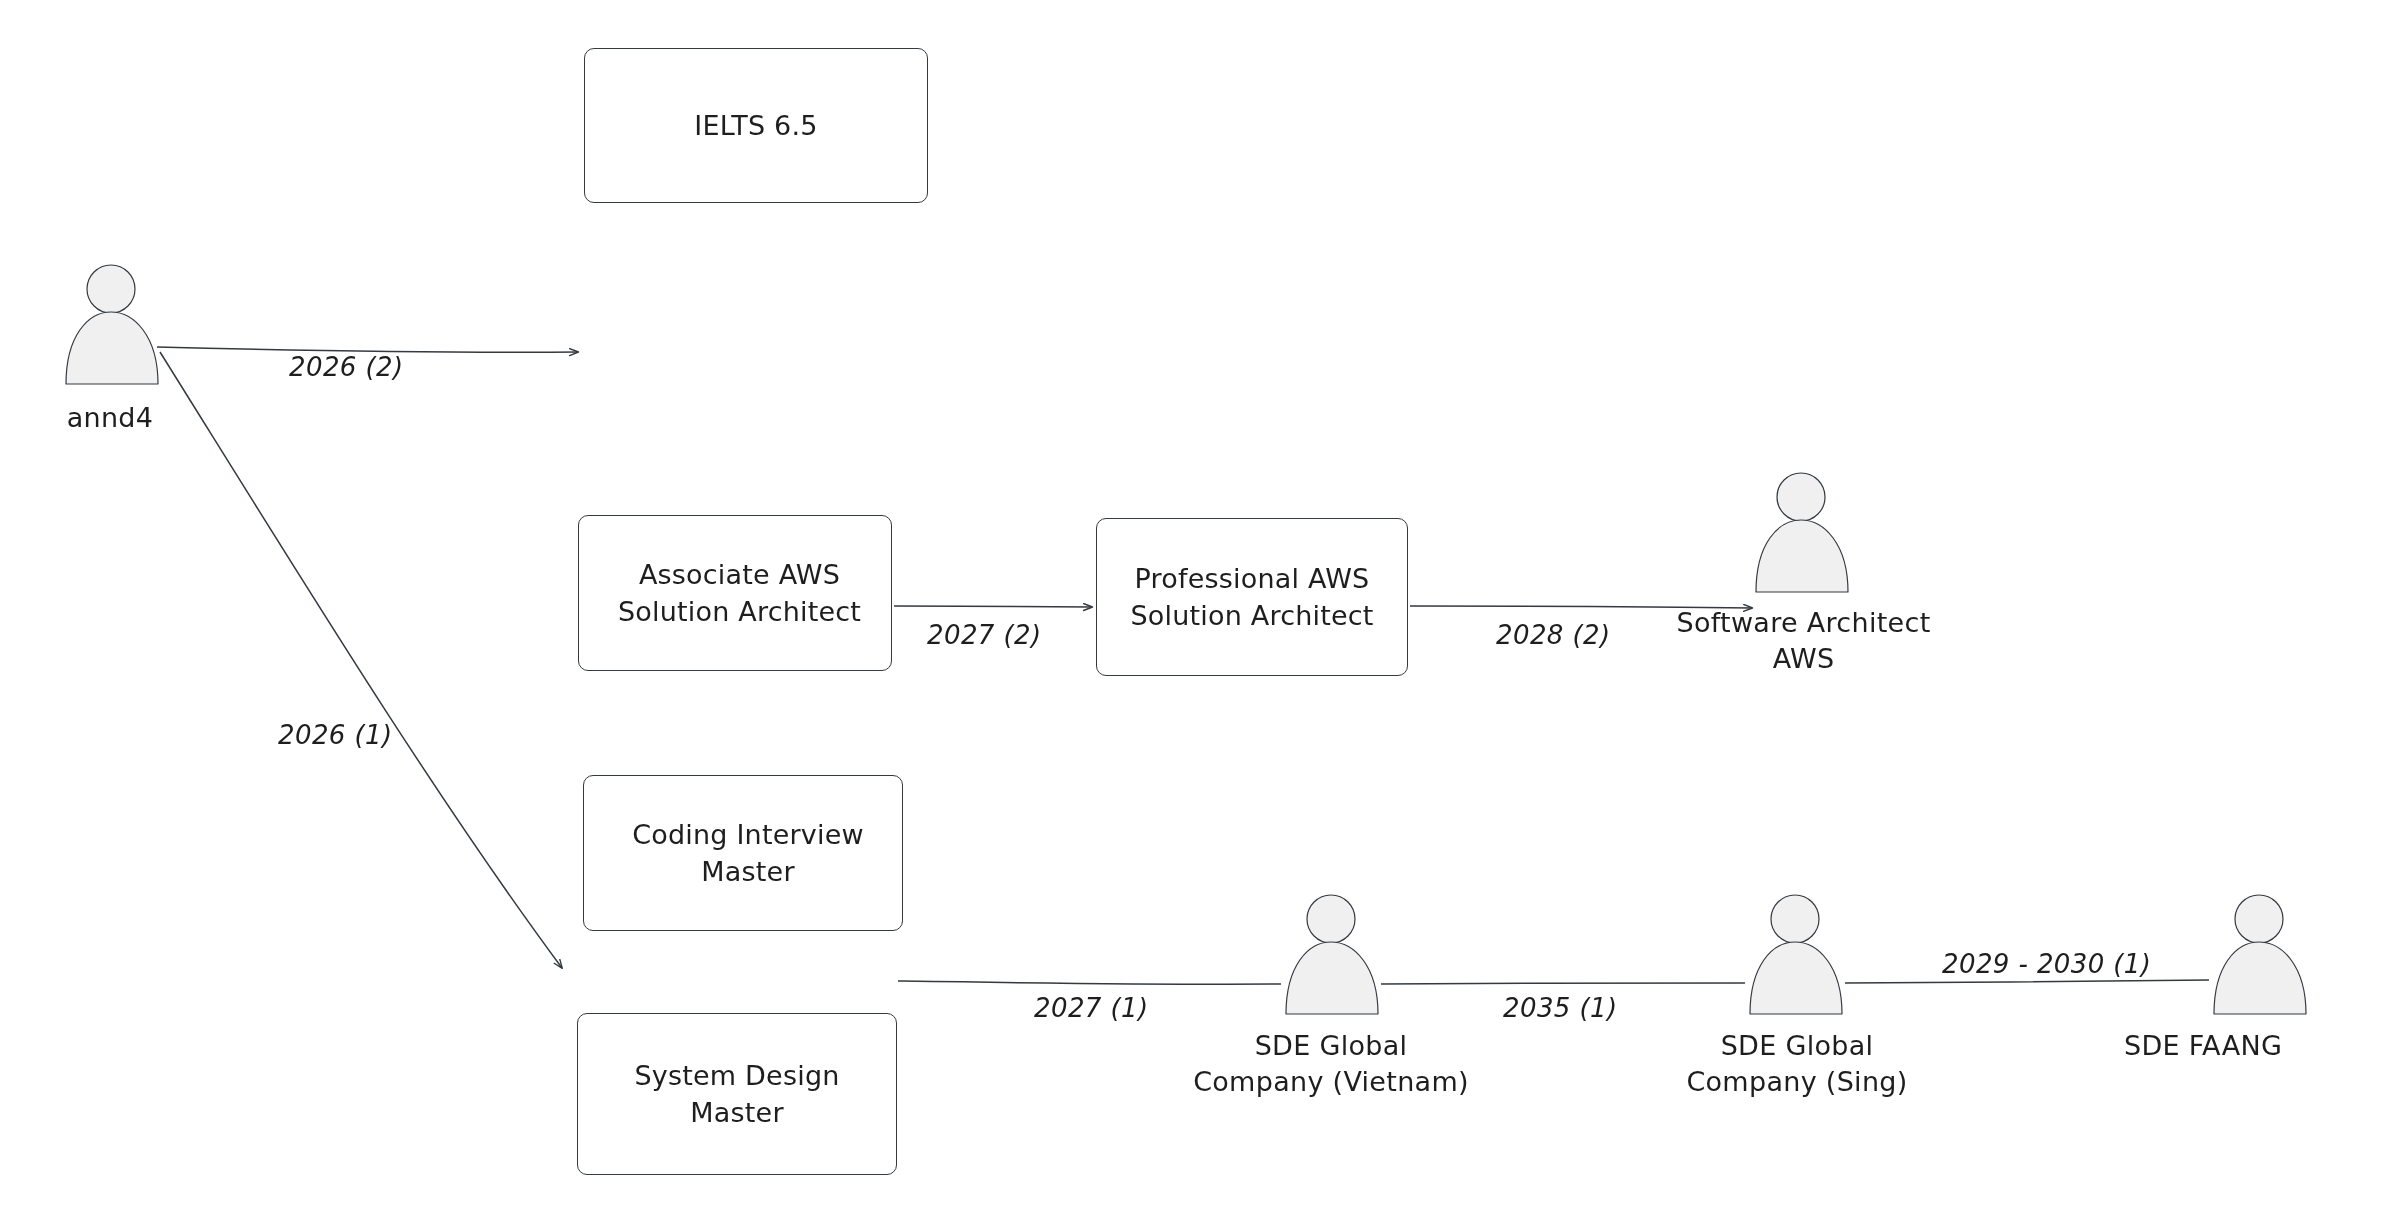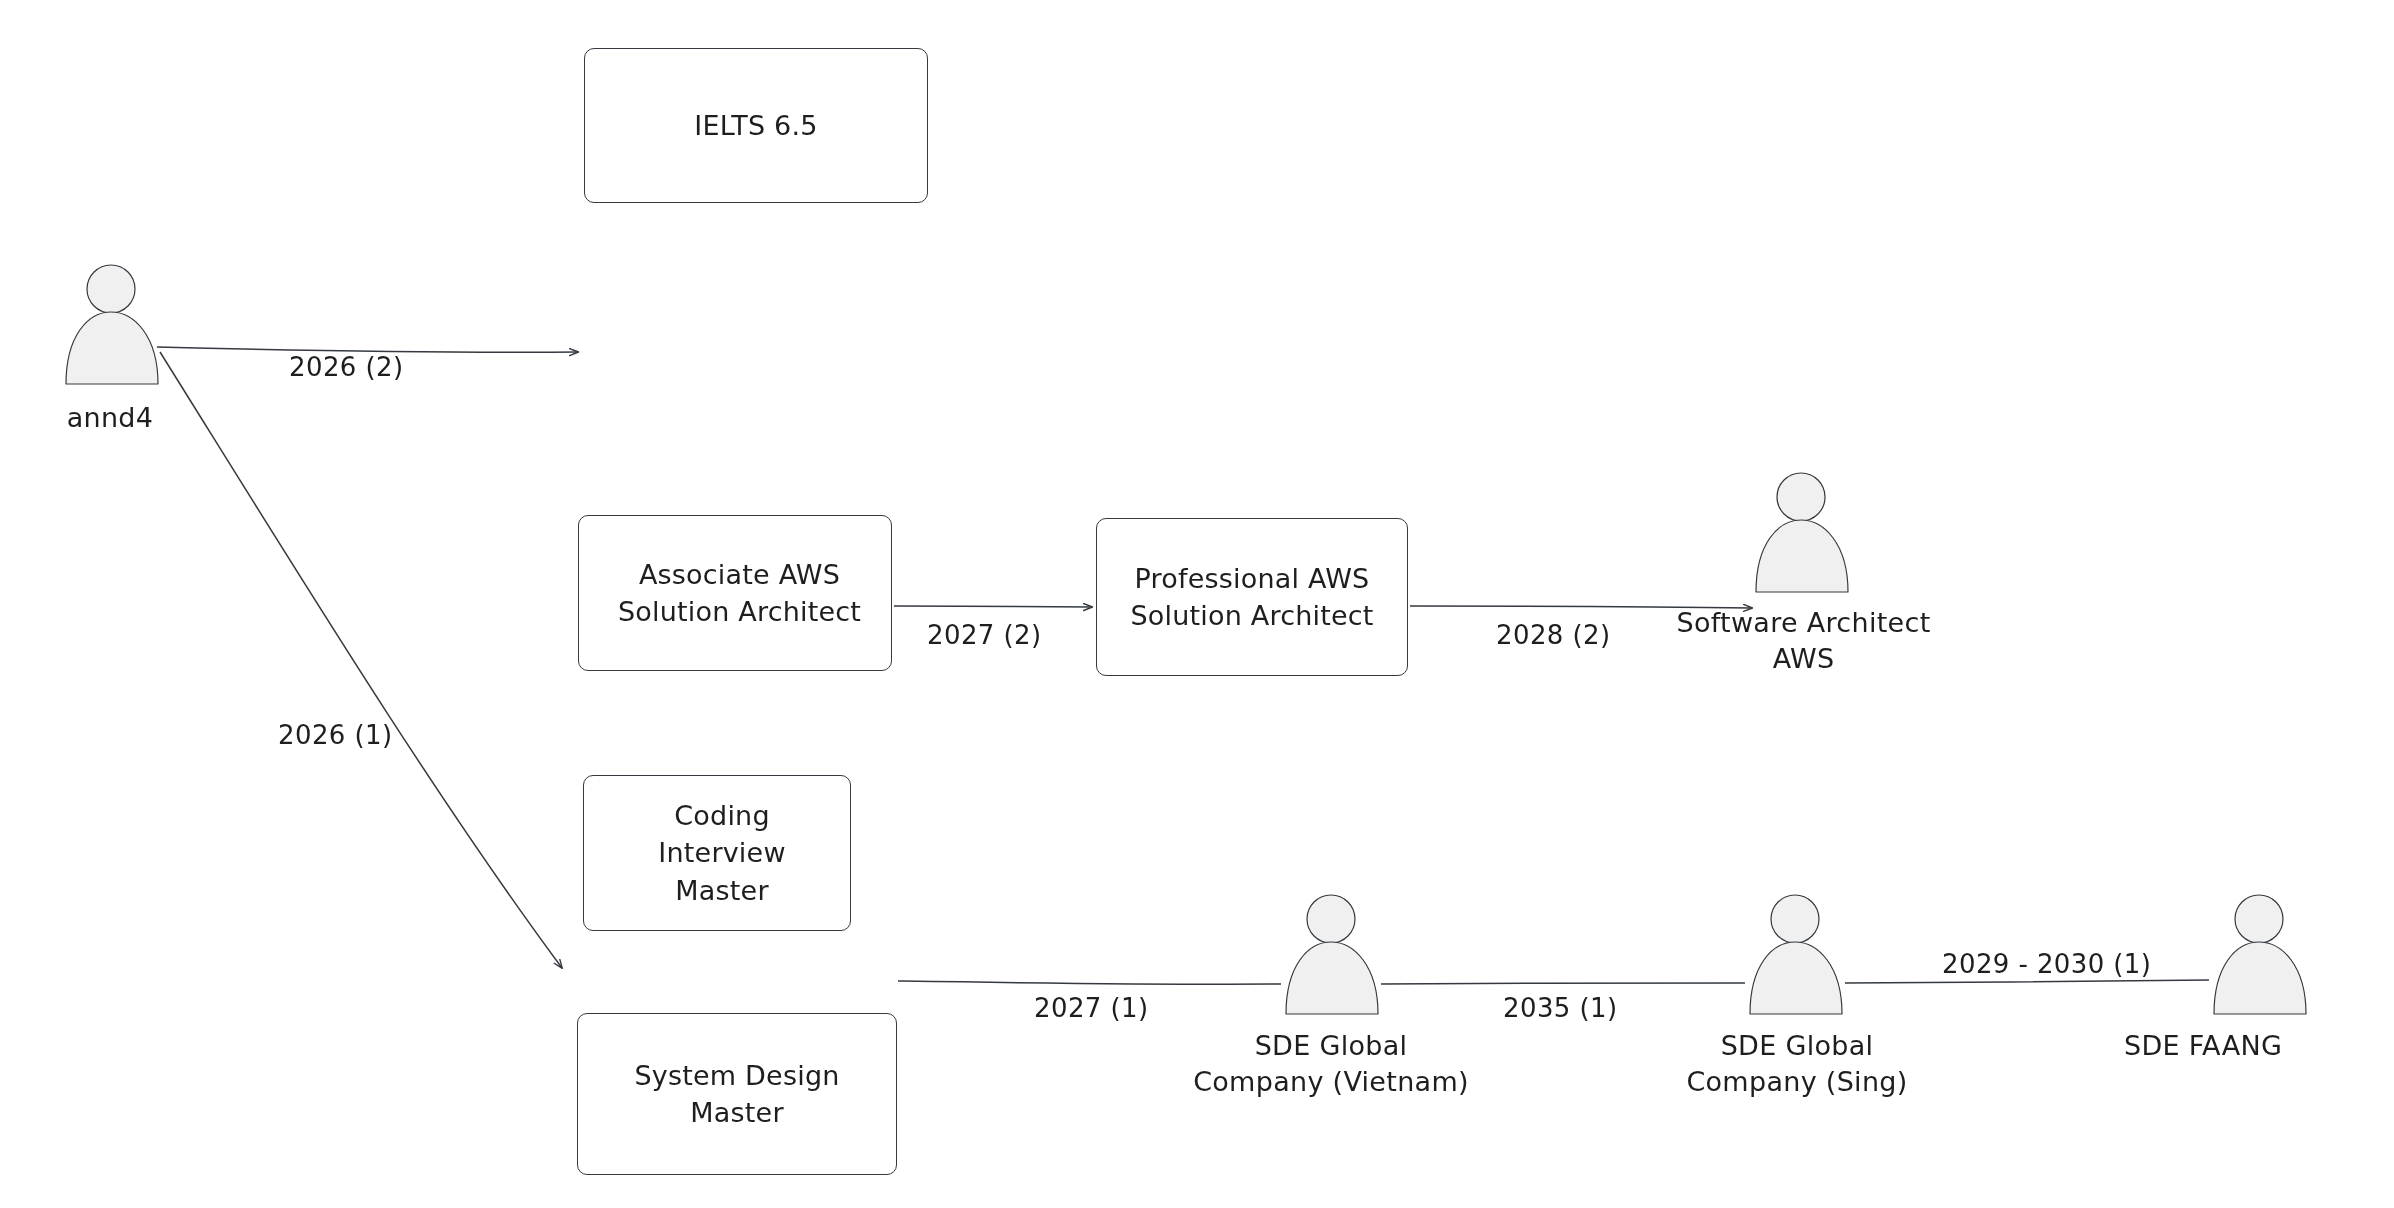--- a/index.html
+++ b/index.html
@@ -65,20 +65,21 @@
     letter-spacing: 0.3px;
   }
   
   .edge-label {
     position: absolute;
     color: #1e1e1e;
     font-family: "DejaVu Sans", sans-serif;
     font-size: 26px;
     letter-spacing: 0.4px;
     white-space: nowrap;
+    font-style: italic;
   }
 </style>
 </head>
 <body>
 
 <div id="canvas">
 
   <svg class="edges" viewBox="0 0 2394 1208" width="2394" height="1208" xmlns="http://www.w3.org/2000/svg">
     <defs>
       <marker id="ah" markerWidth="12" markerHeight="12" refX="9" refY="4" orient="auto" markerUnits="userSpaceOnUse">
@@ -109,21 +110,21 @@
   <div class="node-box" style="left:578px; top:515px; width:314px; height:156px;padding-left:23px;">
     <span class="lbl">Associate AWS
 Solution Architect</span>
   </div>
 
   <div class="node-box" style="left:1096px; top:518px; width:312px; height:158px;">
     <span class="lbl">Professional AWS
 Solution Architect</span>
   </div>
 
-  <div class="node-box" style="left:583px; top:775px; width:268px; height:156px;padding-left:24px;">
+  <div class="node-box" style="left:583px; top:775px; width:320px; height:156px;padding-left:24px;">
     <span class="lbl">Coding Interview
 Master</span>
   </div>
 
   <div class="node-box" style="left:577px; top:1013px; width:320px; height:162px;">
     <span class="lbl">System Design
 Master</span>
   </div>
 
   <div class="actor" style="left:48px; top:262px;">

